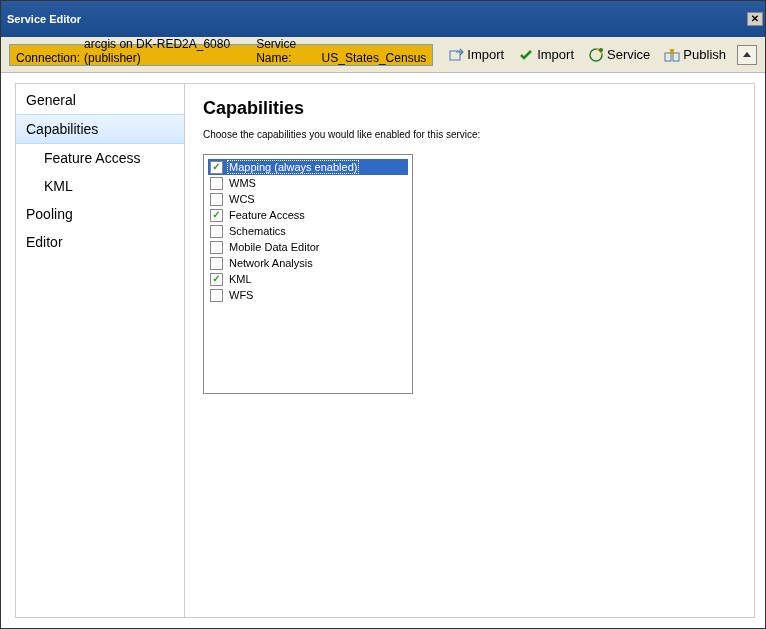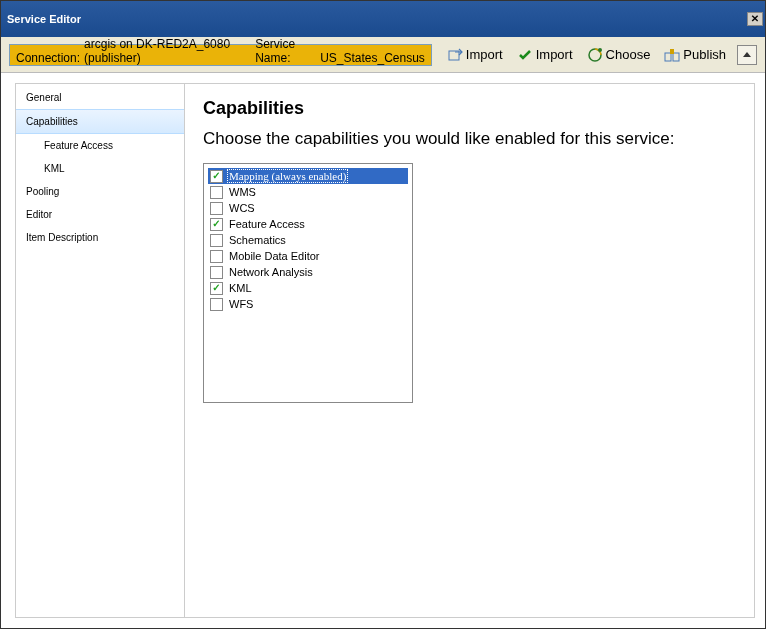--- a/index.html
+++ b/index.html
@@ -110,21 +110,21 @@
     }
     .sidebar {
       width: 170px;
       border: 1px solid #ccc;
       background: #fff;
       padding: 2px 0;
     }
     .nav-item {
       padding: 6px 10px;
       cursor: pointer;
-      font-size: 10px;
+      font-size: 14px;
       color: #000;
     }
     .nav-item.sub {
       padding-left: 28px;
     }
     .nav-item.selected {
       background: linear-gradient(to bottom, #eaf4ff, #d5eaff);
       border-top: 1px solid #b8dcff;
       border-bottom: 1px solid #b8dcff;
     }
@@ -134,41 +134,40 @@
       border-left: none;
       padding: 14px 18px;
     }
     .panel-heading {
       font-size: 18px;
       font-weight: bold;
       margin-bottom: 10px;
       color: #000;
     }
     .panel-subtitle {
-      font-size: 17px;
+      font-size: 10px;
       margin-bottom: 14px;
       color: #000;
     }
     .capabilities-box {
       border: 1px solid #888;
       width: 210px;
       height: 240px;
       padding: 4px;
       background: #fff;
     }
     .cap-item {
       display: flex;
       align-items: center;
       gap: 4px;
       padding: 1px 2px;
       font-size: 11px;
     }
     .cap-item.highlighted {
       background: #316ac5;
-      font-family: Liberation Serif, serif;
     }
     .cap-item.highlighted .cap-label-inner {
       color: #fff;
       border: 1px dotted #fff;
       padding: 0 1px;
     }
     .cap-label-inner {
       padding: 0 1px;
       border: 1px solid transparent;
     }
@@ -230,21 +229,21 @@
     </div>
 
     <div class="tb-btn">
       <span class="tb-icon">
         <svg width="16" height="16" viewBox="0 0 16 16">
             <circle cx="8" cy="8" r="6" fill="none" stroke="#2a7a2a" stroke-width="1.5"></circle>
             <path d="M8 2 A6 6 0 0 1 14 8" fill="none" stroke="#d0a000" stroke-width="1.5"></path>
             <circle cx="13" cy="3" r="2" fill="#2a7a2a"></circle>
           </svg>
       </span>
-      <span>Choose</span>
+      <span>Service</span>
     </div>
 
     <div class="tb-btn">
       <span class="tb-icon">
         <svg width="16" height="16" viewBox="0 0 16 16">
             <rect x="1" y="6" width="6" height="8" fill="none" stroke="#4a7ab8" stroke-width="1"></rect>
             <rect x="9" y="6" width="6" height="8" fill="none" stroke="#4a7ab8" stroke-width="1"></rect>
             <rect x="6" y="2" width="4" height="5" fill="#d0a000"></rect>
           </svg>
       </span>
@@ -259,21 +258,20 @@
   </div>
 
   <div class="content-area">
     <div class="sidebar">
       <div class="nav-item">General</div>
       <div class="nav-item selected">Capabilities</div>
       <div class="nav-item sub">Feature Access</div>
       <div class="nav-item sub">KML</div>
       <div class="nav-item">Pooling</div>
       <div class="nav-item">Editor</div>
-      <div class="nav-item">Item Description</div>
     </div>
 
     <div class="main-panel">
       <div class="panel-heading">Capabilities</div>
       <div class="panel-subtitle">Choose the capabilities you would like enabled for this service:</div>
       <div class="capabilities-box">
         <div class="cap-item highlighted">
           <span class="cap-checkbox checked"></span>
           <span class="cap-label-inner">Mapping (always enabled)</span>
         </div>

